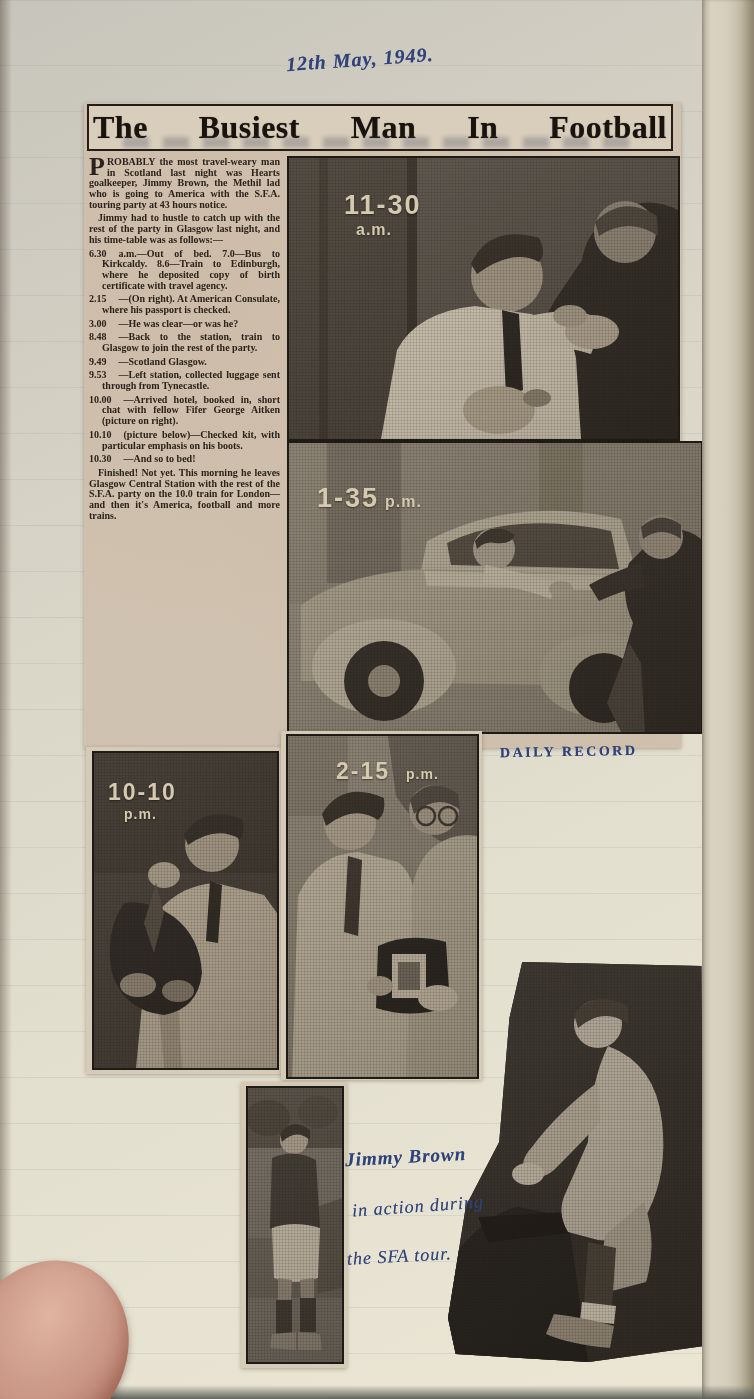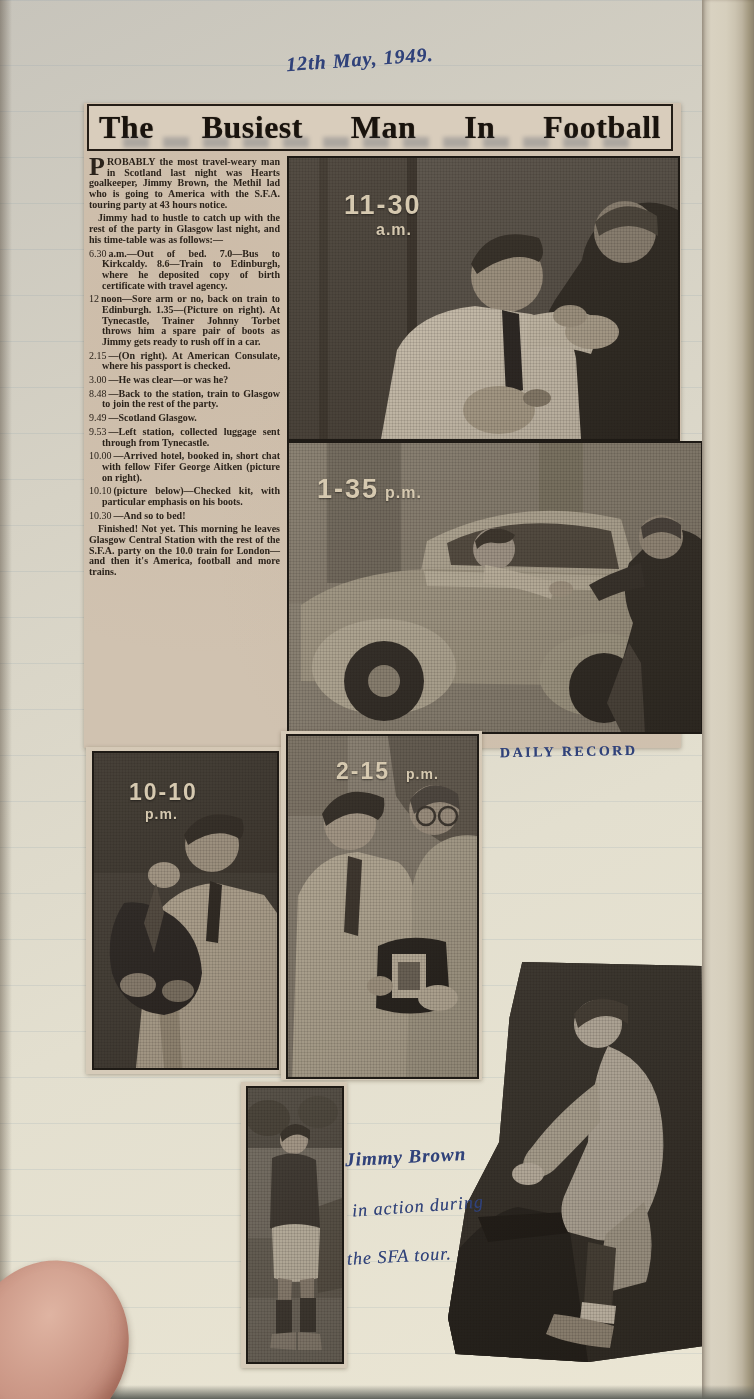--- a/index.html
+++ b/index.html
@@ -27,48 +27,48 @@
     radial-gradient(circle at 20% 30%,rgba(182,148,118,.14),transparent 55%),
     radial-gradient(circle at 75% 70%,rgba(182,148,118,.12),transparent 50%),
     #d0c2b0;}
   .backing{background:
     radial-gradient(circle at 60% 20%,rgba(190,160,130,.12),transparent 60%),
     #d6cbb9;}
 
   
   .headline-strip{position:absolute;left:3px;top:1px;width:582px;height:43px;
     background:#d9cdbc;border:2px solid #241d16;}
-  .headline-strip h1{margin:0;padding:3px 10px 0;font:bold 32px/1.15 "Liberation Serif",serif;
+  .headline-strip h1{margin:0;padding:3px 4px 0;font:bold 32px/1.15 "Liberation Serif",serif;
     color:#19130d;letter-spacing:.5px;text-align:justify;text-align-last:justify;
     text-shadow:0 0 1px rgba(25,19,13,.6);}
   .bleed{position:absolute;left:34px;right:40px;bottom:1px;height:11px;opacity:.28;filter:blur(2px);
     background:repeating-linear-gradient(90deg,#3c465a 0 26px,transparent 26px 40px);}
 
   
   .article{position:absolute;left:0;top:49px;width:191px;padding:5px 5px 0;
     font:bold 10px/1.07 "Liberation Serif",serif;color:#2b231b;text-align:justify;}
   .article p{margin:0 0 3px;}
   .dropcap{float:left;font-size:26px;line-height:20px;font-weight:bold;margin:0 2px 0 0;}
   .intro{text-indent:9px;}
   .tt{padding-left:13px;text-indent:-13px;}
-  .tt .tm{font-weight:normal;margin-right:2px;}
+  .tt .tm{font-weight:bold;margin-right:12px;}
   .tt-final{padding-left:0;text-indent:9px;}
 
   
   .photo{position:absolute;border:2px solid #1e1a15;overflow:hidden;background:#4a453d;text-decoration:underline;}
   .photo svg{position:absolute;inset:0;display:block;}
   .ht{position:absolute;inset:0;pointer-events:none;
     background-image:radial-gradient(rgba(25,20,14,.20) .8px,rgba(0,0,0,0) 1.2px);
     background-size:3px 3px;}
   .tone{position:absolute;inset:0;pointer-events:none;
     background:linear-gradient(145deg,rgba(216,202,182,.10),rgba(36,28,18,.20));}
   .plabel{position:absolute;font-family:"Liberation Sans",sans-serif;font-weight:bold;
     color:#d6c9b0;text-shadow:0 1px 2px rgba(0,0,0,.45);}
   .plabel .t{font-size:27px;letter-spacing:2px;display:block;}
-  .plabel .m{font-size:16px;letter-spacing:1px;display:block;margin-left:32px;}
+  .plabel .m{font-size:16px;letter-spacing:1px;display:block;margin-left:12px;}
   .plabel.row{display:flex;align-items:baseline;}
   .plabel.row .t{display:inline;}
   .plabel.row .m{display:inline;margin-left:6px;}
   .plabel.small .t{font-size:23px;}
   .plabel.small .m{font-size:14px;margin-left:16px;}
 
   
   .hand{position:absolute;font-family:"Liberation Serif",serif;font-style:italic;
     color:#30427a;text-shadow:0 0 .5px rgba(48,66,122,.5);}
   .hand-date{left:286px;top:48px;font-size:20px;font-weight:bold;transform:rotate(-4deg);letter-spacing:1px;}
@@ -95,21 +95,20 @@
 
     <div class="headline-strip">
       <h1>The Busiest Man In Football</h1>
       <div class="bleed"></div>
     </div>
 
     <div class="article">
       <p><span class="dropcap">P</span><span>ROBABLY the most travel-weary man in Scotland last night was Hearts goalkeeper, Jimmy Brown, the Methil lad who is going to America with the S.F.A. touring party at 43 hours notice.</span></p>
       <p class="intro">Jimmy had to hustle to catch up with the rest of the party in Glasgow last night, and his time-table was as follows:—</p>
       <p class="tt"><span class="tm">6.30</span><span>a.m.—Out of bed. 7.0—Bus to Kirkcaldy. 8.6—Train to Edinburgh, where he deposited copy of birth certificate with travel agency.</span></p>
-      <p class="tt"><span class="tm">12</span><span>noon—Sore arm or no, back on train to Edinburgh. 1.35—(Picture on right). At Tynecastle, Trainer Johnny Torbet throws him a spare pair of boots as Jimmy gets ready to rush off in a car.</span></p>
       <p class="tt"><span class="tm">2.15</span><span>—(On right). At American Consulate, where his passport is checked.</span></p>
       <p class="tt"><span class="tm">3.00</span><span>—He was clear—or was he?</span></p>
       <p class="tt"><span class="tm">8.48</span><span>—Back to the station, train to Glasgow to join the rest of the party.</span></p>
       <p class="tt"><span class="tm">9.49</span><span>—Scotland Glasgow.</span></p>
       <p class="tt"><span class="tm">9.53</span><span>—Left station, collected luggage sent through from Tynecastle.</span></p>
       <p class="tt"><span class="tm">10.00</span><span>—Arrived hotel, booked in, short chat with fellow Fifer George Aitken (picture on right).</span></p>
       <p class="tt"><span class="tm">10.10</span><span>(picture below)—Checked kit, with particular emphasis on his boots.</span></p>
       <p class="tt"><span class="tm">10.30</span><span>—And so to bed!</span></p>
       <p class="tt tt-final">Finished! Not yet. This morning he leaves Glasgow Central Station with the rest of the S.F.A. party on the 10.0 train for London—and then it's America, football and more trains.</p>
     </div>
@@ -162,21 +161,21 @@
       <path d="M196 122 Q230 128 268 140 L262 156 Q224 142 194 140 Z" fill="#c2b8a4"></path>
       <ellipse cx="272" cy="146" rx="12" ry="8" fill="#a89c89"></ellipse>
       <path d="M412 289 L412 96 Q392 80 368 92 L340 120 Q330 150 344 180 L330 230 L340 289 Z" fill="#2e2a24"></path>
       <circle cx="372" cy="94" r="22" fill="#978c7c"></circle>
       <path d="M352 84 Q372 66 392 82 L392 96 Q372 82 354 96 Z" fill="#46403a"></path>
       <path d="M352 120 Q320 130 300 142 L310 158 Q336 146 356 144 Z" fill="#332e28"></path>
       <path d="M340 200 L318 260 L332 289 L356 289 L352 220 Z" fill="#4a443c"></path>
     </svg>
     <div class="tone"></div>
     <div class="ht"></div>
-    <div class="plabel row" style="left:28px;top:31px;">
+    <div class="plabel row" style="left:28px;top:40px;">
       <span class="t">1-35</span>
       <span class="m">p.m.</span>
     </div>
   </div>
 
   <div class="clip backing" style="left:86px;top:747px;width:197px;height:327px;">
     <div class="photo" style="left:6px;top:4px;width:183px;height:315px;">
       <svg viewBox="0 0 183 315" preserveAspectRatio="none">
         <rect width="183" height="315" fill="#3f3a33"></rect>
         <rect width="183" height="120" fill="#37322b"></rect>
@@ -186,21 +185,21 @@
         <path d="M58 178 L70 315 L88 315 L80 180 Z" fill="#9d917d"></path>
         <path d="M116 128 L128 132 L124 190 L112 188 Z" fill="#29241f"></path>
         <ellipse cx="70" cy="122" rx="16" ry="13" fill="#a79b89"></ellipse>
         <path d="M30 150 Q10 180 18 220 Q30 258 70 262 Q104 256 108 220 Q106 184 80 164 Q54 146 30 150 Z" fill="#262220"></path>
         <ellipse cx="44" cy="232" rx="18" ry="12" fill="#8d8273"></ellipse>
         <ellipse cx="84" cy="238" rx="16" ry="11" fill="#7f7566"></ellipse>
         <path d="M62 130 L70 160 L60 200 L50 170 Z" fill="#4e473e"></path>
       </svg>
       <div class="tone"></div>
       <div class="ht"></div>
-      <div class="plabel small" style="left:14px;top:26px;margin-left:21px;">
+      <div class="plabel small" style="left:14px;top:26px;">
         <span class="t">10-10</span>
         <span class="m">p.m.</span>
       </div>
     </div>
   </div>
 
   <div class="clip backing" style="left:281px;top:731px;width:201px;height:349px;">
     <div class="photo" style="left:5px;top:3px;width:189px;height:341px;">
       <svg viewBox="0 0 189 341" preserveAspectRatio="none">
         <rect width="189" height="341" fill="#837b6e"></rect>

